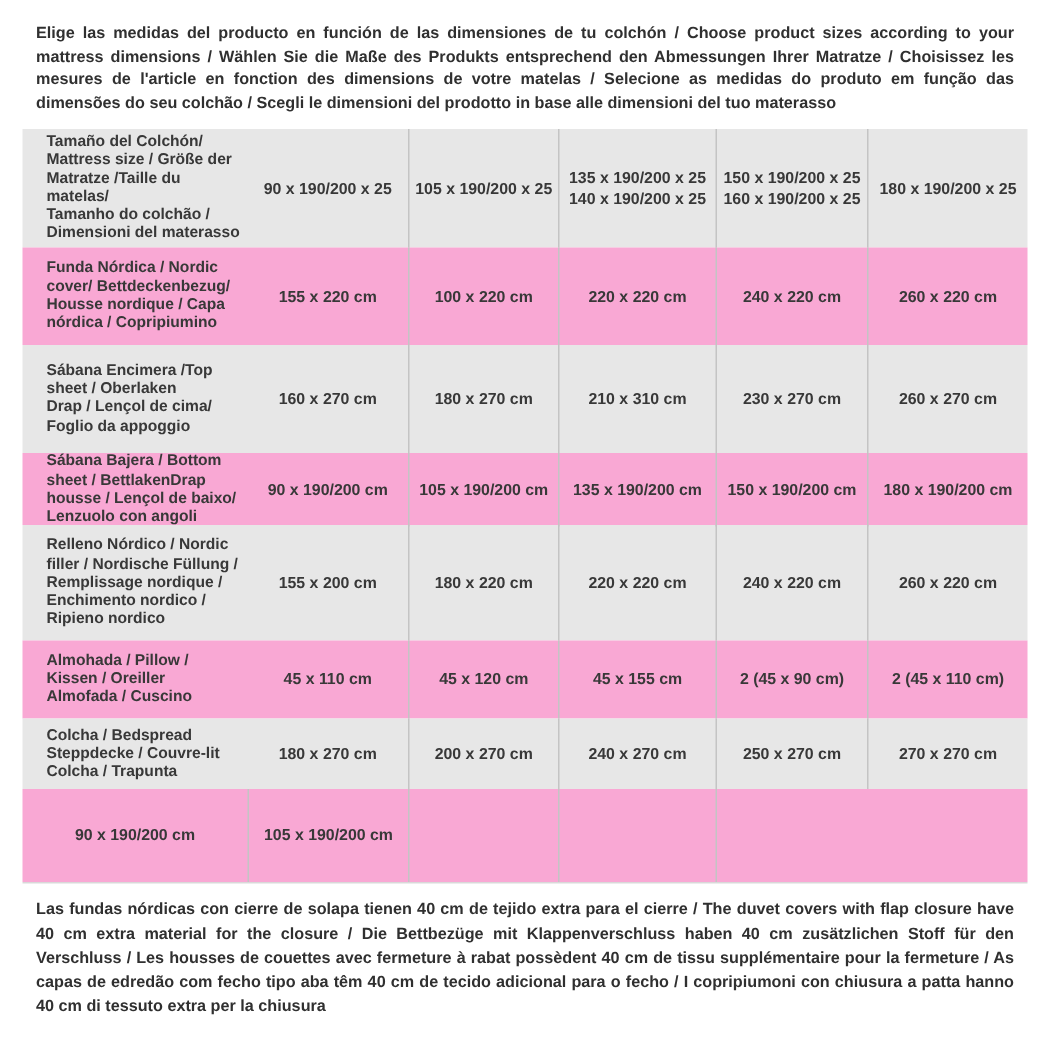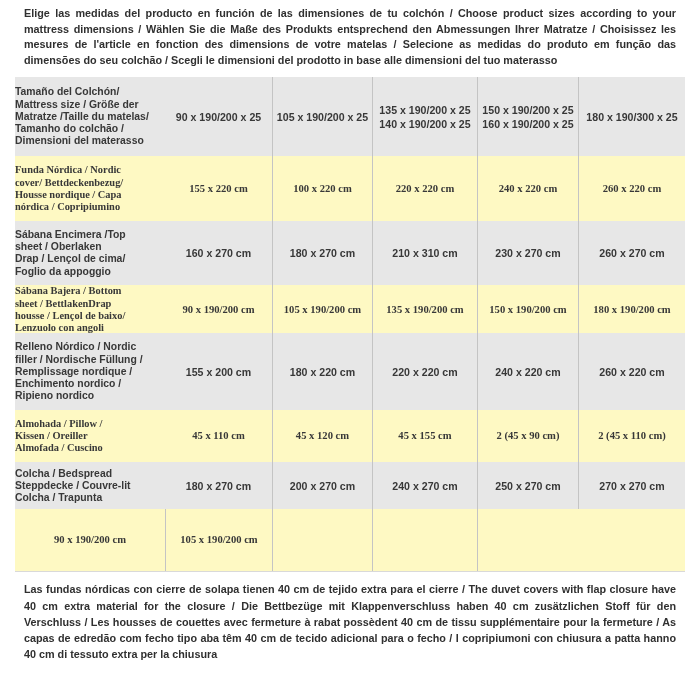--- a/index.html
+++ b/index.html
@@ -5,45 +5,45 @@
   * { margin: 0; padding: 0; box-sizing: border-box; }
   html, body {
     width: 700px; height: 700px;
     background: #ffffff;
     font-family: "Liberation Sans", sans-serif;
     overflow: hidden;
   }
   .page { width: 700px; height: 700px; background: #fff; }
 
   .intro-text {
-    margin: 6px 24px 9px 24px;
+    margin: 15px 24px 9px 24px;
     font-size: 10.8px;
     line-height: 15.6px;
     font-weight: bold;
     color: #303030;
     text-align: justify;
     letter-spacing: 0px;
   }
 
   .size-table {
     margin: 0 15px;
     width: 670px;
     border-bottom: 1px solid #d9d9d9;
   }
   .trow {
     display: grid;
     grid-template-columns: 150px 107px 100px 105px 101px 107px;
   }
   .trow.gray { background: #e7e7e7; }
-  .trow.white { background: #fef9c3; font-family: Liberation Serif, serif; }
+  .trow.white { background: #f9a8d4; }
 
   .label-cell {
     display: flex;
     align-items: center;
-    padding-left: 0;
+    padding-left: 16px;
     padding-right: 4px;
     font-size: 10.4px;
     line-height: 12.2px;
     font-weight: bold;
     color: #383838;
     white-space: pre-line;
     text-align: left;
   }
   .value-cell {
     display: flex;
@@ -81,36 +81,36 @@
 Mattress size / Größe der
 Matratze /Taille du matelas/
 Tamanho do colchão /
 Dimensioni del materasso</div>
       <div class="value-cell">90 x 190/200 x 25</div>
       <div class="value-cell vline">105 x 190/200 x 25</div>
       <div class="value-cell vline">135 x 190/200 x 25
 140 x 190/200 x 25</div>
       <div class="value-cell vline">150 x 190/200 x 25
 160 x 190/200 x 25</div>
-      <div class="value-cell vline">180 x 190/300 x 25</div>
+      <div class="value-cell vline">180 x 190/200 x 25</div>
     </div>
 
     <div class="trow white" style="height:65px">
       <div class="label-cell">Funda Nórdica /  Nordic
 cover/ Bettdeckenbezug/
 Housse nordique  / Capa
 nórdica / Copripiumino</div>
       <div class="value-cell">155 x 220 cm</div>
       <div class="value-cell vline">100 x 220 cm</div>
       <div class="value-cell vline">220 x 220 cm</div>
       <div class="value-cell vline">240 x 220 cm</div>
       <div class="value-cell vline">260 x 220 cm</div>
     </div>
 
-    <div class="trow gray" style="height:64px">
+    <div class="trow gray" style="height:72px">
       <div class="label-cell">Sábana Encimera /Top
 sheet / Oberlaken
 Drap / Lençol de cima/
 Foglio da appoggio</div>
       <div class="value-cell">160 x 270 cm</div>
       <div class="value-cell vline">180 x 270 cm</div>
       <div class="value-cell vline">210 x 310 cm</div>
       <div class="value-cell vline">230 x 270 cm</div>
       <div class="value-cell vline">260 x 270 cm</div>
     </div>

